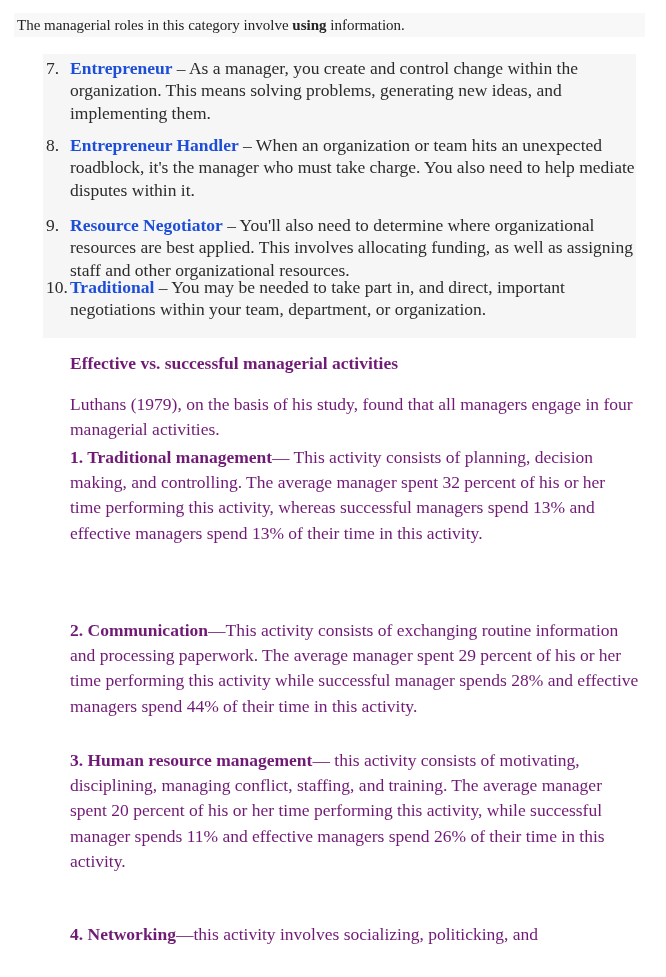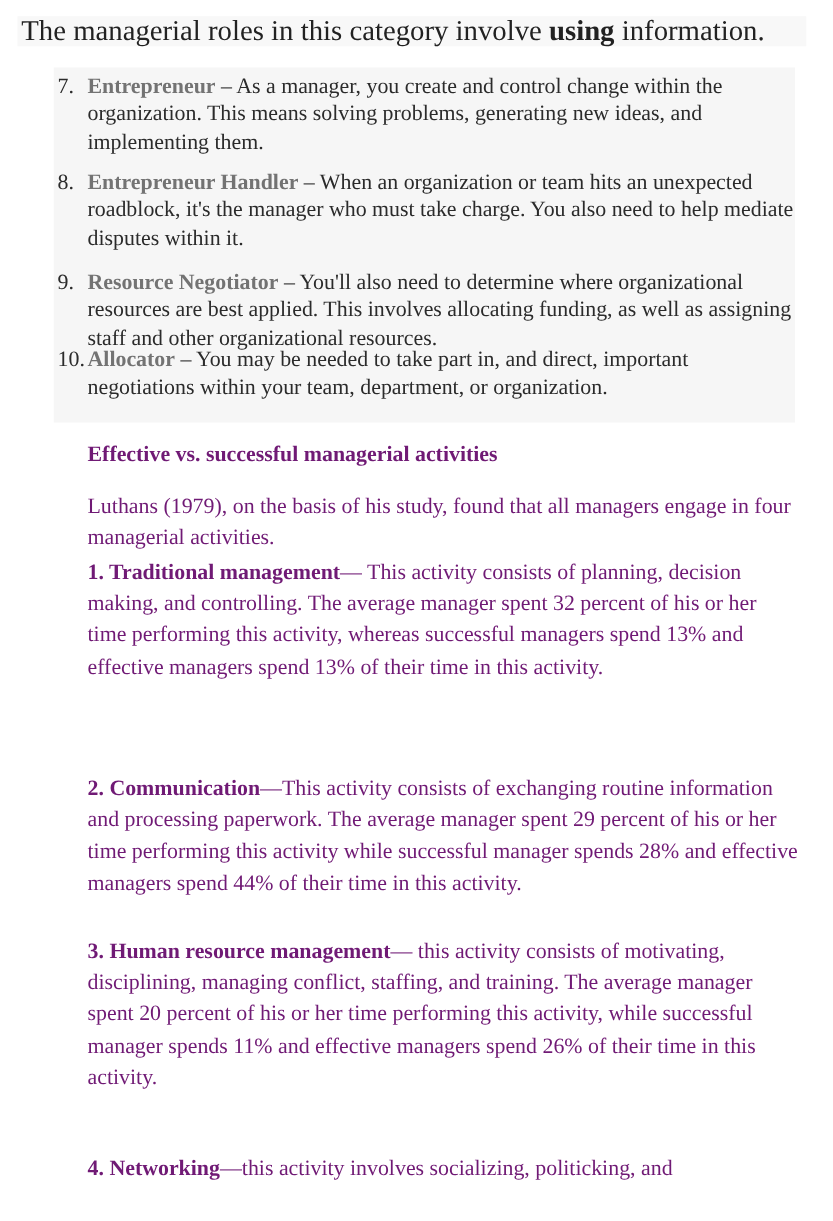--- a/index.html
+++ b/index.html
@@ -4,34 +4,34 @@
   <style>
     html, body { margin: 0; padding: 0; background: #ffffff; }
     body {
       width: 666px; height: 977px; overflow: hidden; position: relative;
       font-family: "Liberation Serif", "DejaVu Serif", serif;
       color: #111;
     }
     .intro {
       position: absolute; left: 14px; top: 13px; width: 628px; height: 24px;
       background: #f8f8f8;
-      font-size: 23px; line-height: 24px; color: #222;
+      font-size: 15px; line-height: 24px; color: #222;
       padding-left: 3px; white-space: nowrap;
     }
     .roles-box {
       position: absolute; left: 43px; top: 54px; width: 593px; height: 284px;
       background: #f6f6f6;
     }
     .role {
       position: absolute; left: 46px; width: 590px;
       font-size: 17.5px; line-height: 22.3px; color: #2b2b2b;
     }
     .role .num { position: absolute; left: 0; top: 0; }
     .role .body { margin-left: 24px; display: block; }
-    .role b { color: #737373; }
+    .role b { color: #1d4ed8; }
     .section {
       position: absolute; left: 70px; width: 570px;
       font-size: 17.5px; line-height: 25.2px; color: #701a75;
     }
     .heading { font-weight: bold; }
   </style>
 </head>
 <body>
 
 <div class="intro"><span>The managerial roles in this category involve </span><b>using</b><span> information.</span></div>
@@ -48,21 +48,21 @@
   <span class="body"><b>Entrepreneur Handler</b><span> – When an organization or team hits an unexpected roadblock, it's the manager who must take charge. You also need to help mediate disputes within it.</span></span>
 </div>
 
 <div class="role" style="top:214px;">
   <span class="num">9.</span>
   <span class="body"><b>Resource Negotiator</b><span> – You'll also need to determine where organizational resources are best applied. This involves allocating funding, as well as assigning staff and other organizational resources.</span></span>
 </div>
 
 <div class="role" style="top:276px;">
   <span class="num">10.</span>
-  <span class="body"><b>Allocator</b><span> – You may be needed to take part in, and direct, important negotiations within your team, department, or organization.</span></span>
+  <span class="body"><b>Traditional</b><span> – You may be needed to take part in, and direct, important negotiations within your team, department, or organization.</span></span>
 </div>
 
 <div class="section heading" style="top:351px;">Effective vs. successful managerial activities</div>
 
 <div class="section" style="top:392px; width:568px;">Luthans (1979), on the basis of his study, found that all managers engage in four managerial activities.</div>
 
 <div class="section" style="top:445px;"><b>1. Traditional management</b><span>— This activity consists of planning, decision making, and controlling. The average manager spent 32 percent of his or her time performing this activity, whereas successful managers spend 13% and effective managers spend 13% of their time in this activity.</span></div>
 
 <div class="section" style="top:618px;"><b>2. Communication</b><span>—This activity consists of exchanging routine information and processing paperwork. The average manager spent 29 percent of his or her time performing this activity while successful manager spends 28% and effective managers spend 44% of their time in this activity.</span></div>
 

